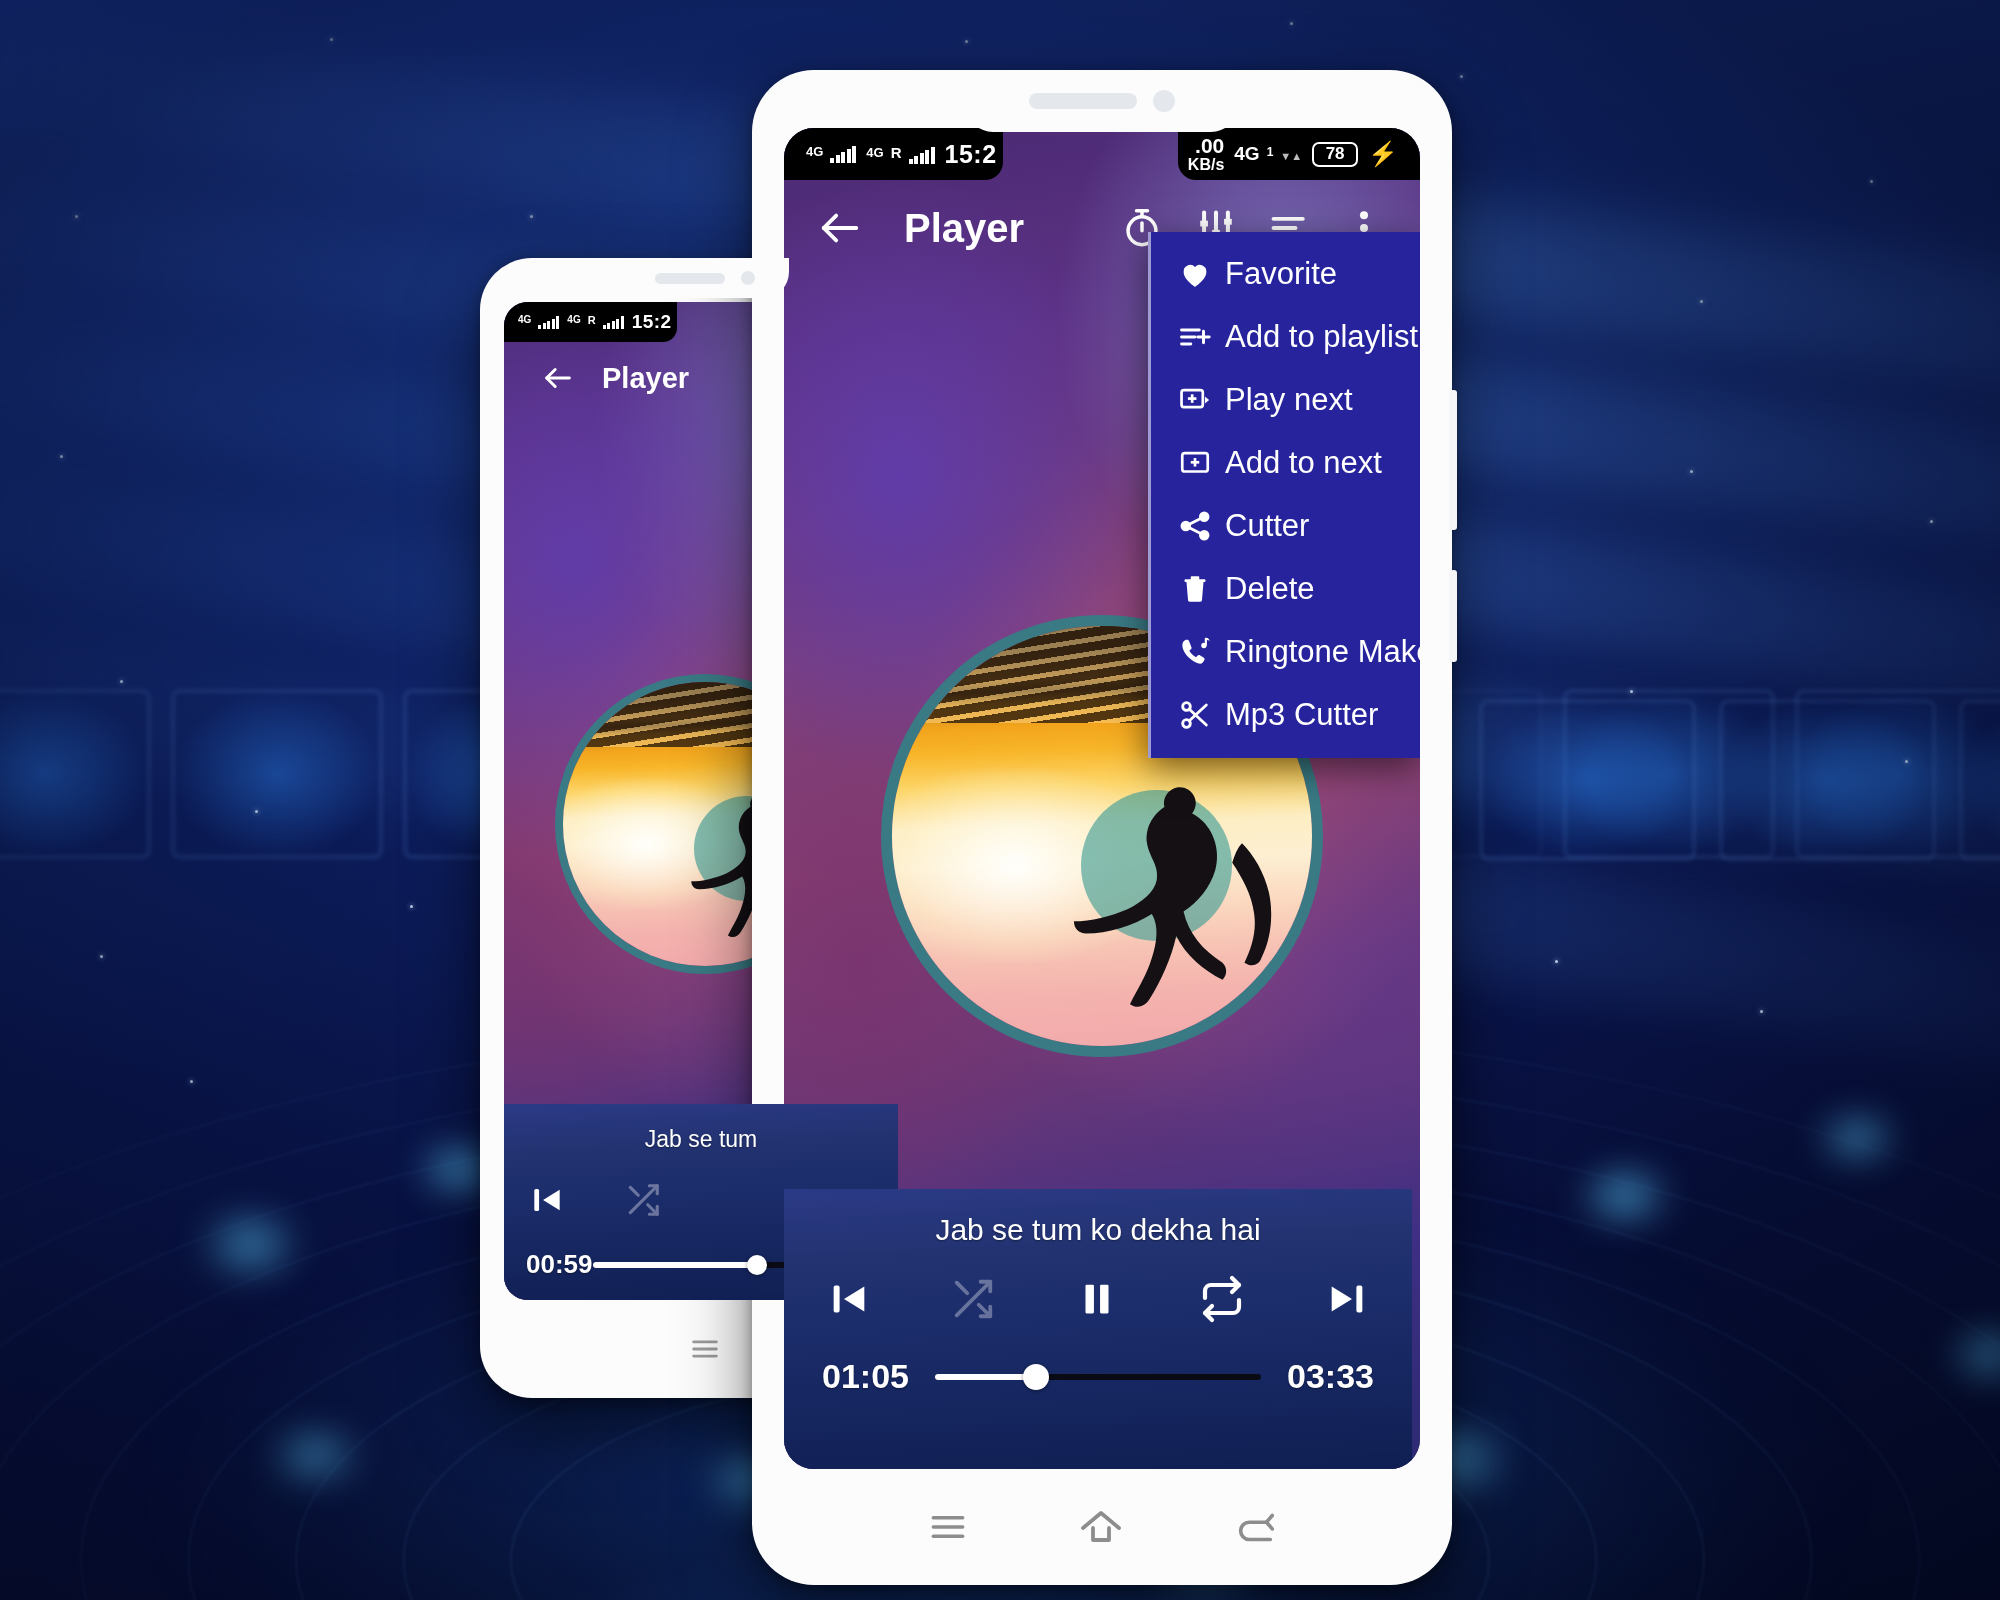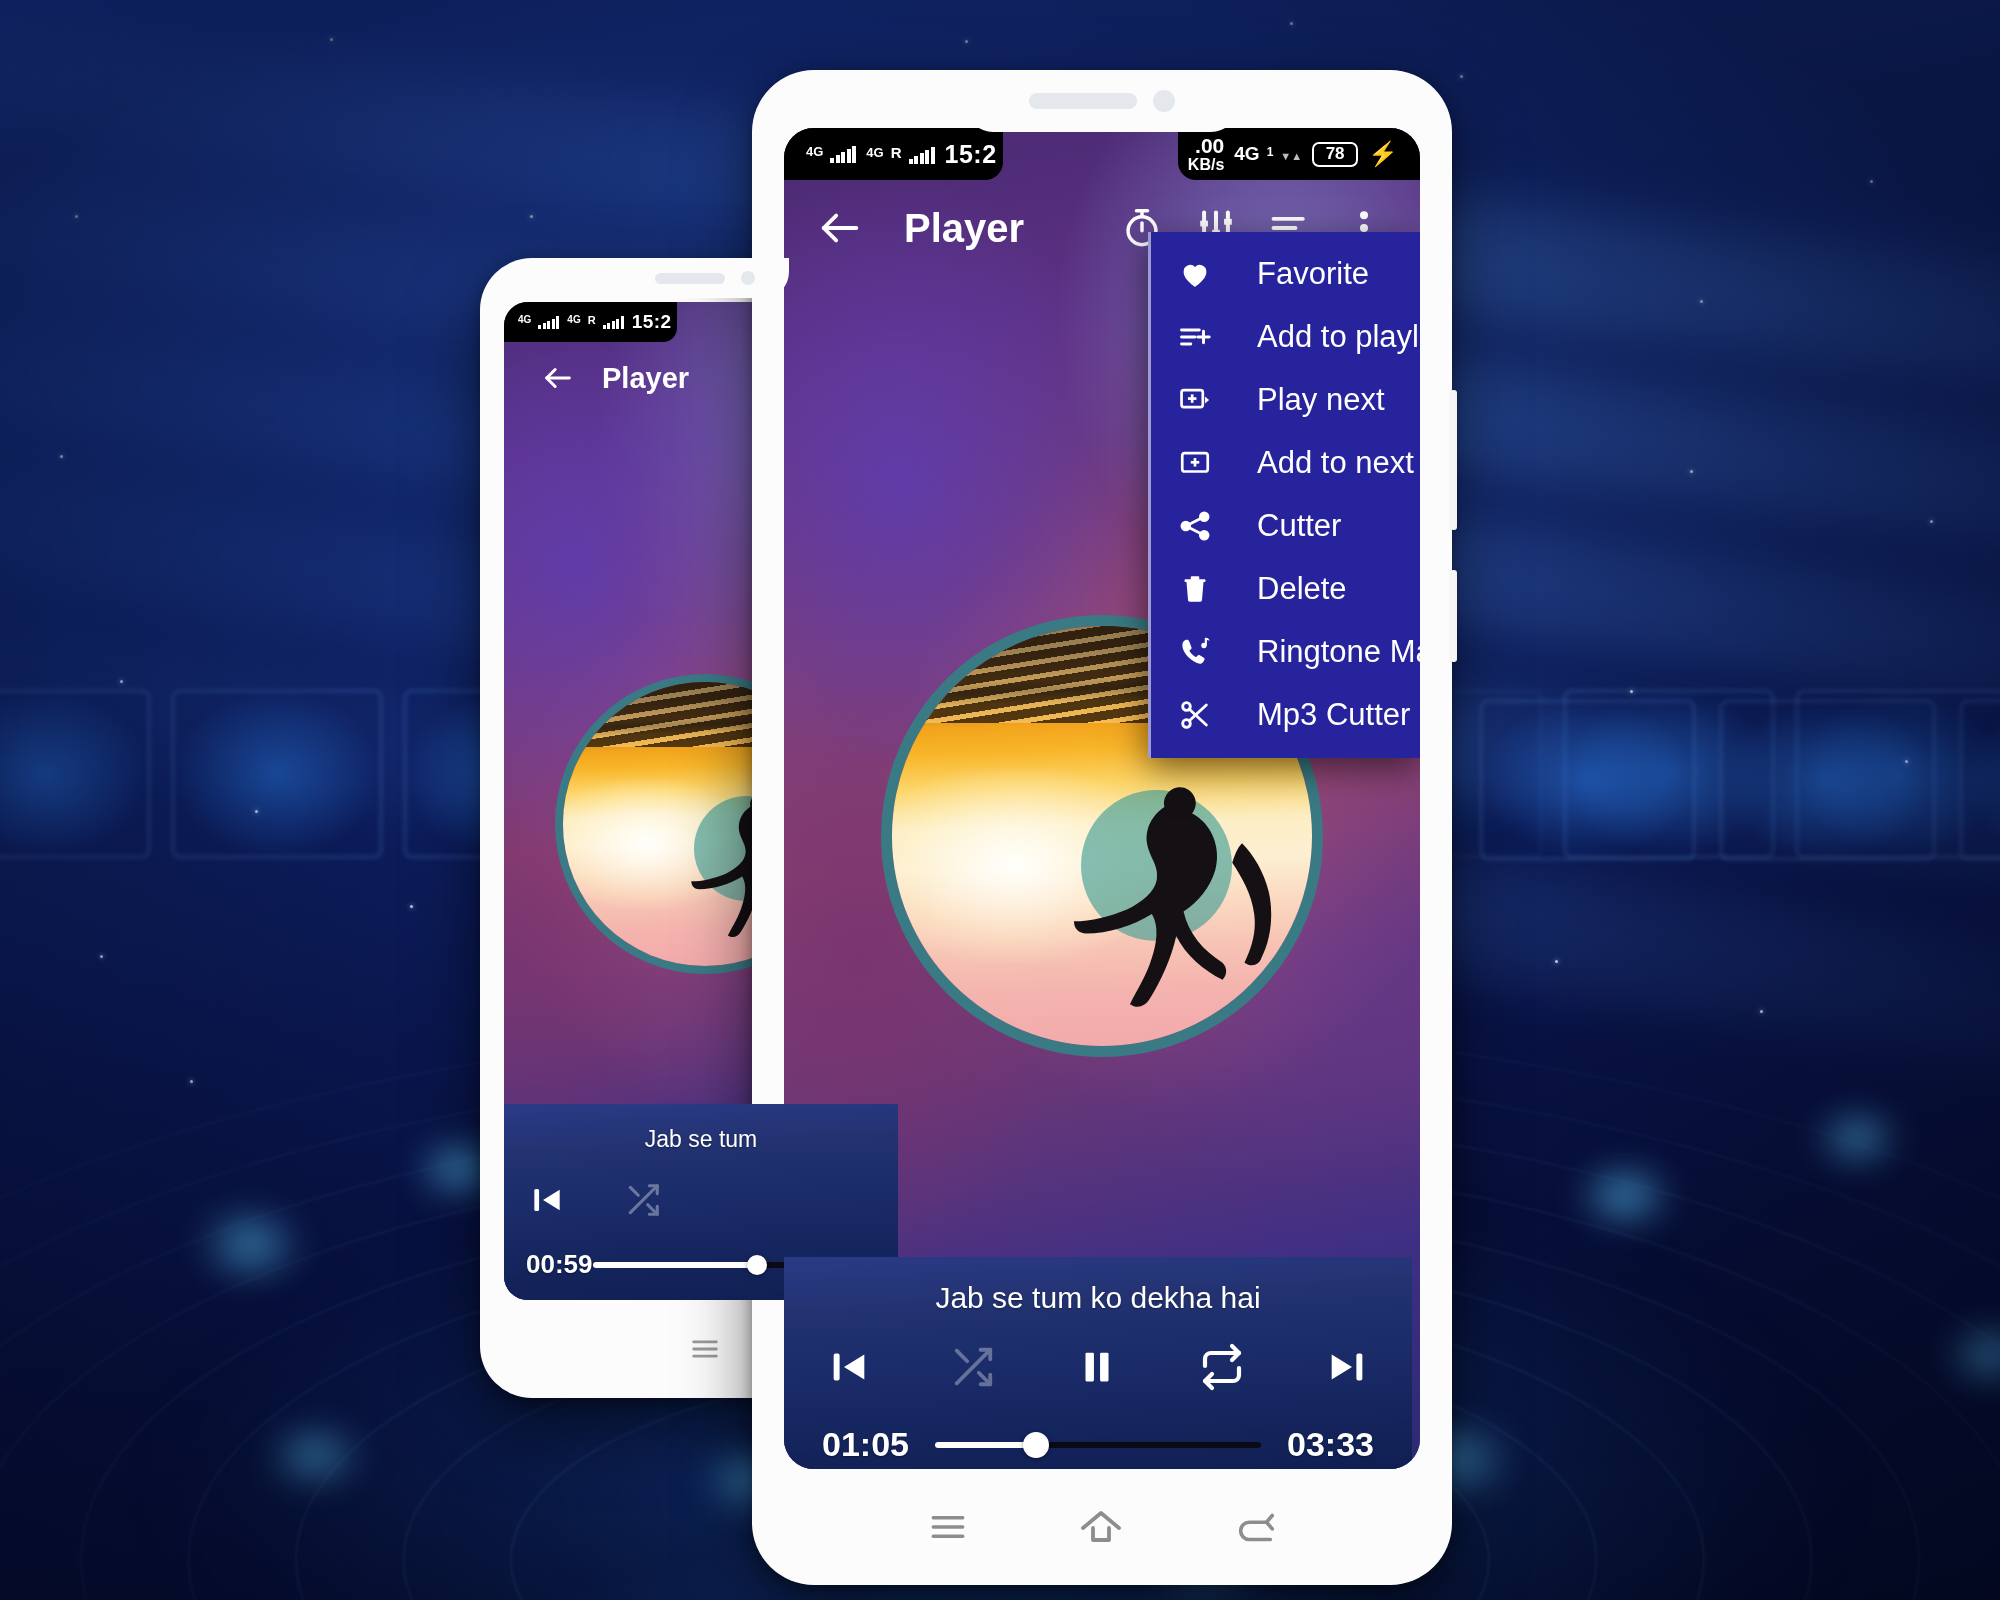--- a/index.html
+++ b/index.html
@@ -214,21 +214,21 @@
 
   
   .menu {
     position:absolute; z-index:20;
     background:#26239c;
     border-left:3px solid rgba(255,255,255,.55);
     box-shadow:0 10px 34px rgba(0,0,0,.55);
     padding:10px 0 12px 0;
   }
   .menu-item {
-    display:flex; align-items:center; height:63px; padding:0 22px 0 26px; gap:44px;
+    display:flex; align-items:center; height:63px; padding:0 22px 0 26px; gap:12px;
     color:#fff;
   }
   .mi-icon { width:36px; height:36px; display:flex; align-items:center; justify-content:center; flex:0 0 36px; }
   .mi-icon svg { display:block; }
   .mi-label { font-size:31px; white-space:nowrap; }
 
   
   .navbar {
     position:absolute; left:0; right:0; bottom:0;
     display:flex; align-items:center; justify-content:space-around;
@@ -608,21 +608,21 @@
               <circle cx="6" cy="18" r="2.7"></circle>
               <circle cx="6" cy="6" r="2.7"></circle>
               <line x1="8" y1="7.9" x2="20" y2="19"></line>
               <line x1="8" y1="16.1" x2="20" y2="5"></line>
             </svg>
           </span>
           <span class="mi-label">Mp3 Cutter</span>
         </div>
       </div>
 
-    <div class="bottombar" style="height:212px;margin-top:32px;">
+    <div class="bottombar" style="height:280px;margin-top:32px;">
       <div class="song" style="font-size:30px;padding-top:24px;">Jab se tum ko dekha hai</div>
 
       <div class="controls" style="padding:28px 42px 0 42px;">
         <span class="ctrl">
           <svg width="46" height="46" viewBox="0 0 24 24" fill="#fff">
               <rect x="4" y="5" width="3.1" height="14" rx="1"></rect>
               <path d="M20 5.5v13L9.4 12z"></path>
             </svg>
         </span>
         <span class="ctrl" style="opacity:.33;">

